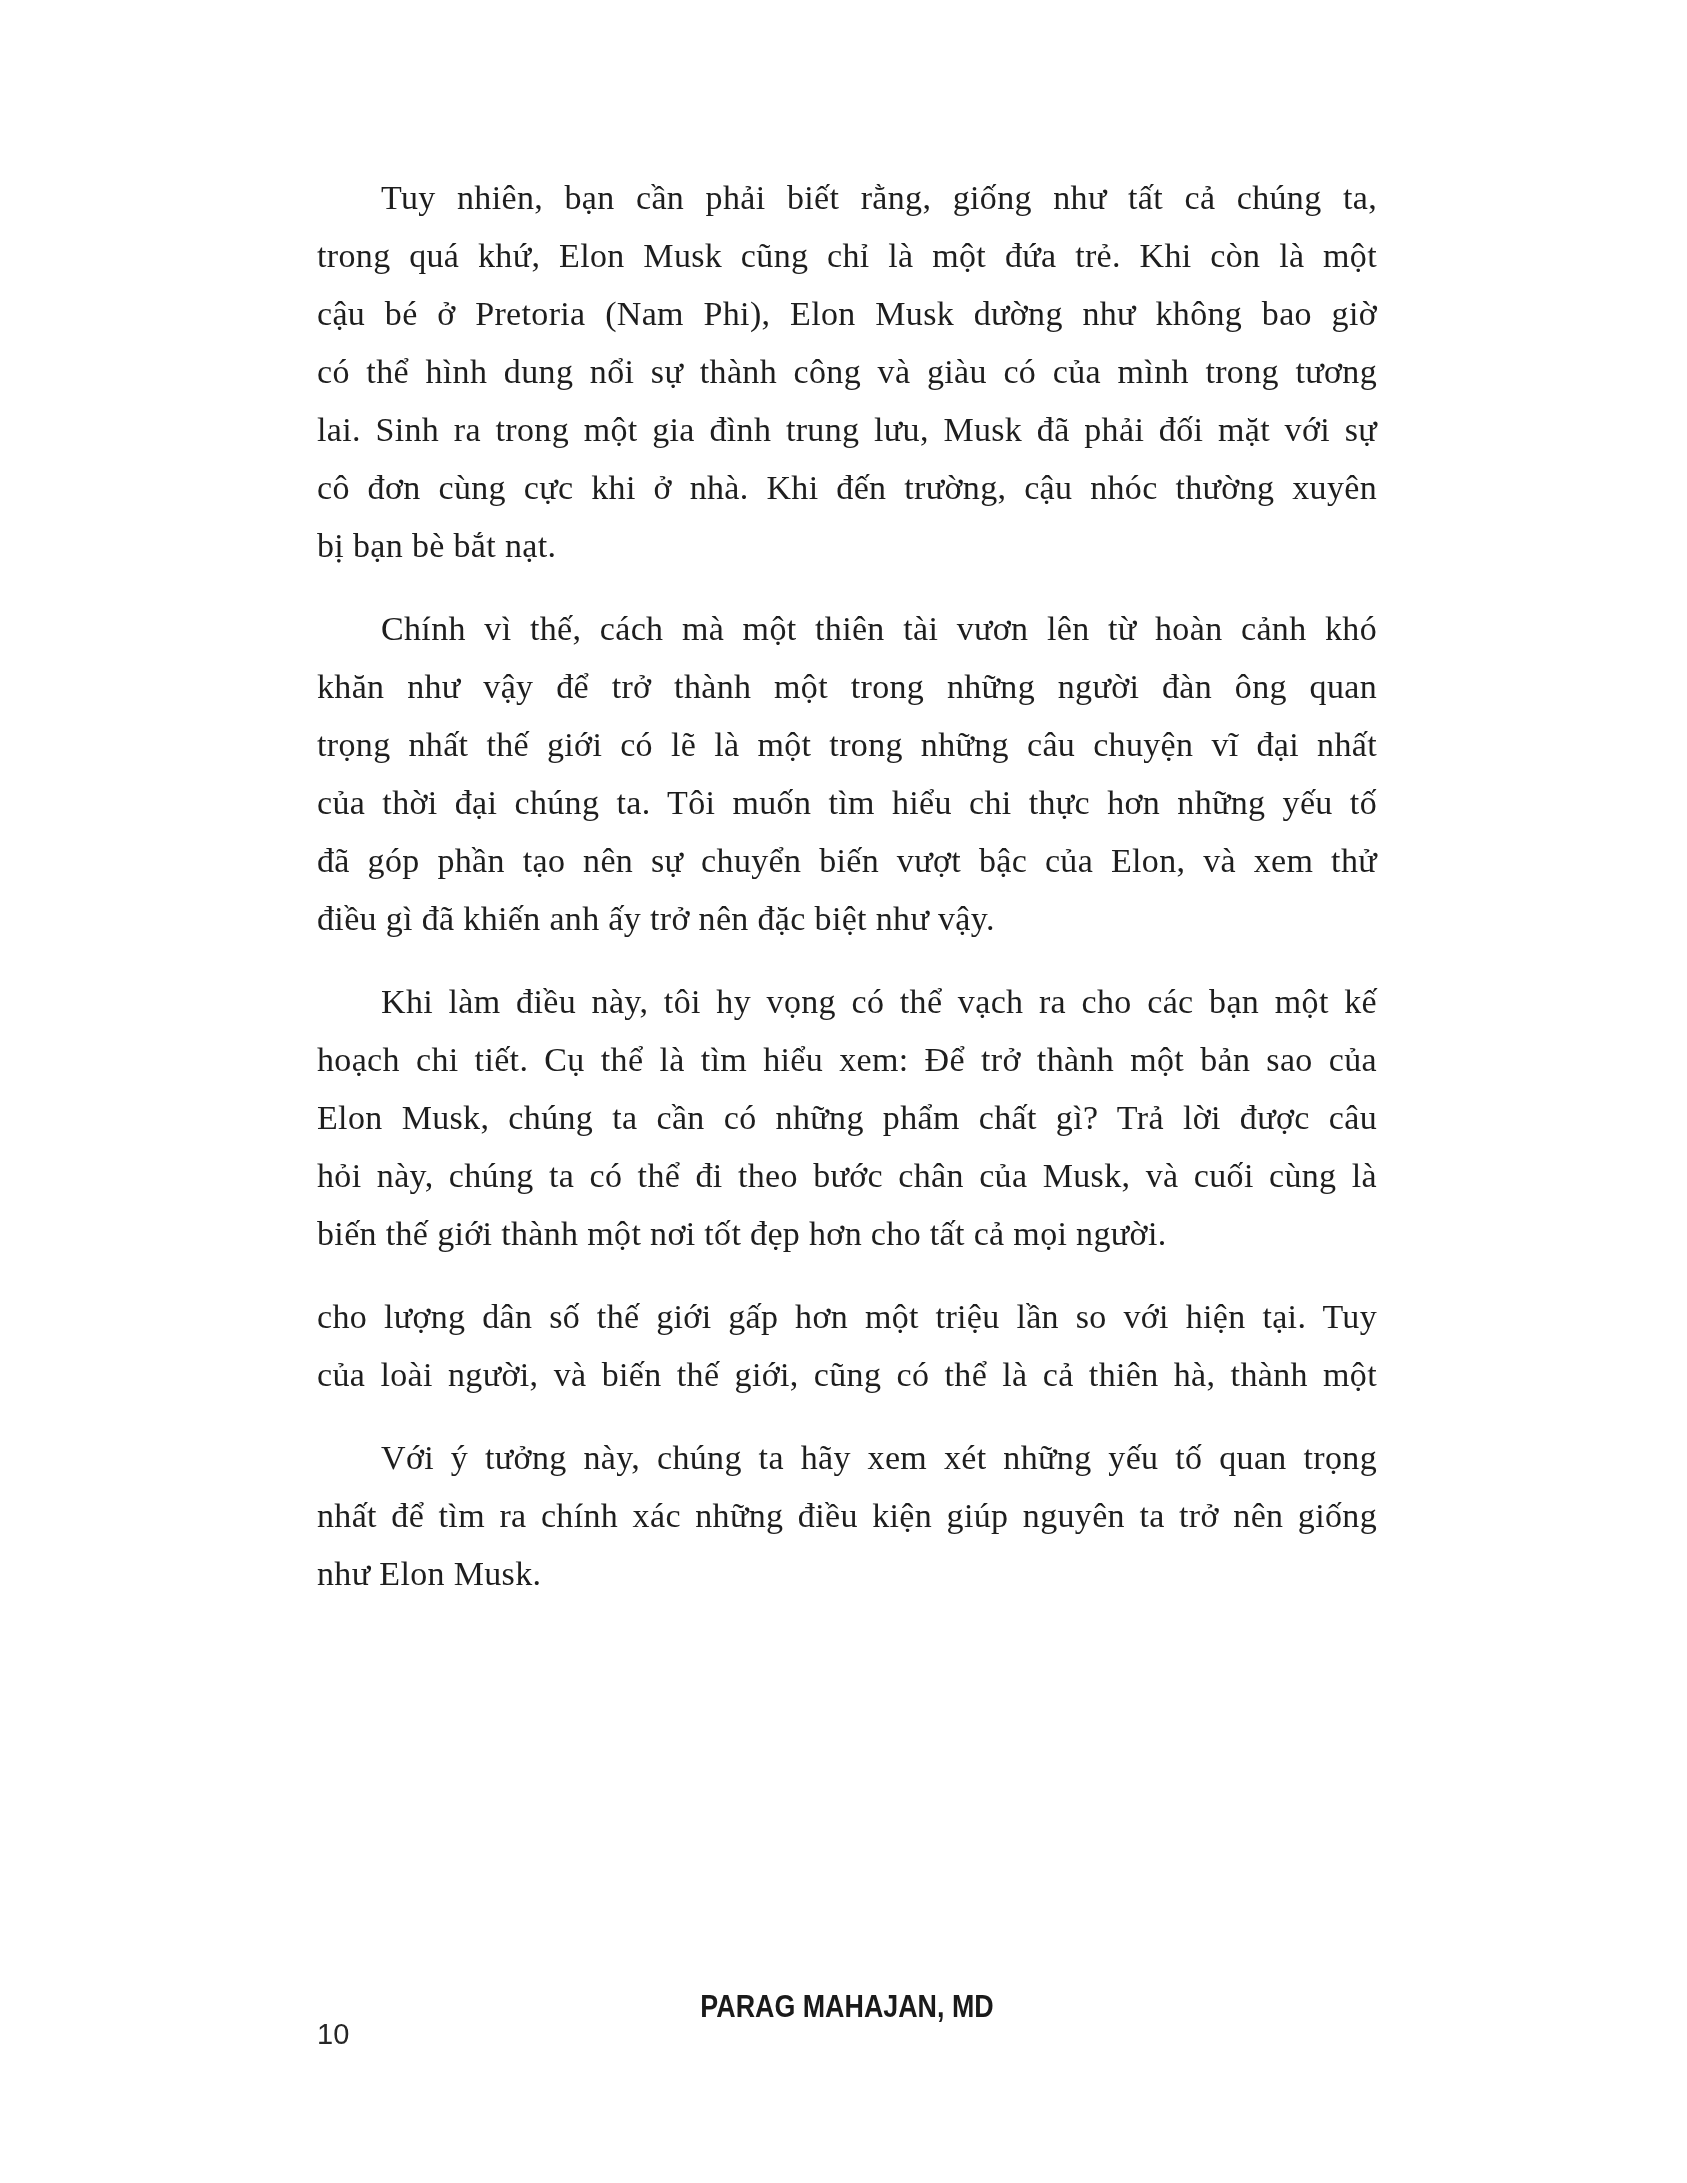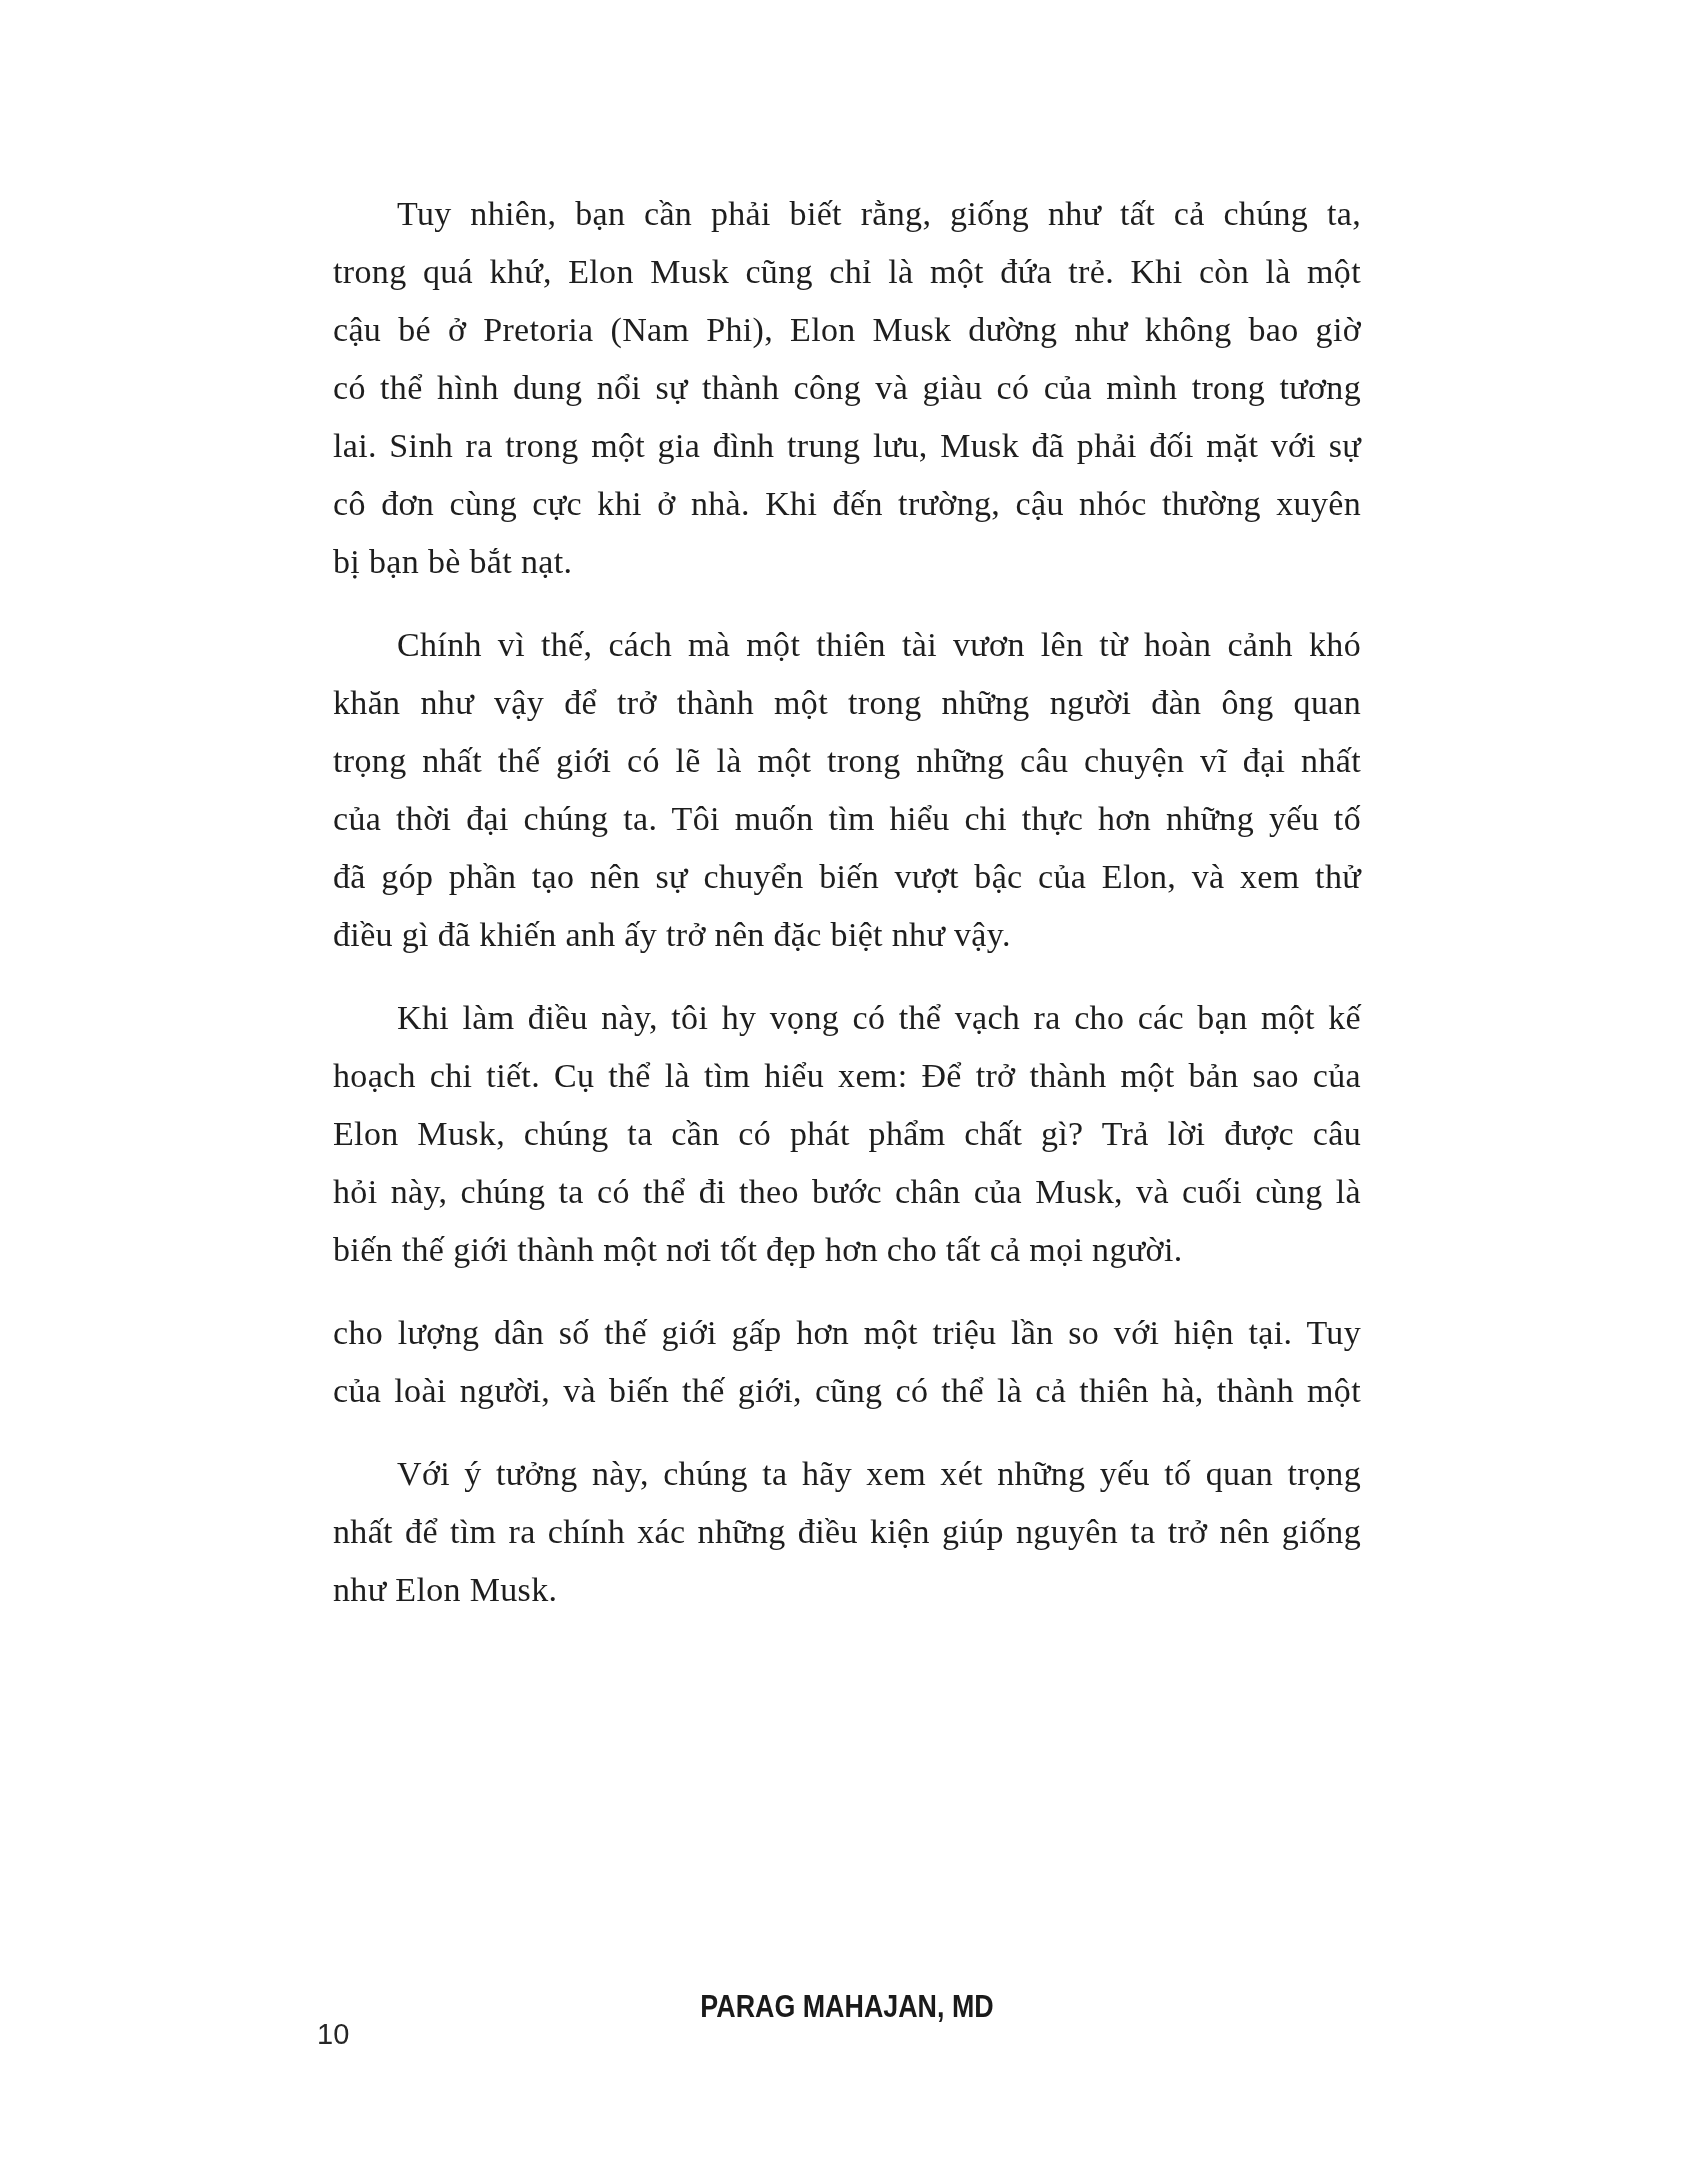--- a/index.html
+++ b/index.html
@@ -15,21 +15,21 @@
     color: #1e1e1e;
     overflow: hidden;
   }
   .text-block {
     position: absolute;
     left: 317px;
     top: 169px;
     width: 1060px;
   }
   .para {
-    margin: 16px;
+    margin: 0;
     padding: 0;
   }
   .para + .para {
     margin-top: 25px;
   }
   .line {
     font-size: 34px;
     line-height: 58px;
     text-align: justify;
     text-align-last: justify;
@@ -91,21 +91,21 @@
     <div class="line">khăn như vậy để trở thành một trong những người đàn ông quan</div>
     <div class="line">trọng nhất thế giới có lẽ là một trong những câu chuyện vĩ đại nhất</div>
     <div class="line">của thời đại chúng ta. Tôi muốn tìm hiểu chi thực hơn những yếu tố</div>
     <div class="line">đã góp phần tạo nên sự chuyển biến vượt bậc của Elon, và xem thử</div>
     <div class="line last">điều gì đã khiến anh ấy trở nên đặc biệt như vậy.</div>
   </div>
 
   <div class="para">
     <div class="line first">Khi làm điều này, tôi hy vọng có thể vạch ra cho các bạn một kế</div>
     <div class="line">hoạch chi tiết. Cụ thể là tìm hiểu xem: Để trở thành một bản sao của</div>
-    <div class="line">Elon Musk, chúng ta cần có phát phẩm chất gì? Trả lời được câu</div>
+    <div class="line">Elon Musk, chúng ta cần có những phẩm chất gì? Trả lời được câu</div>
     <div class="line">hỏi này, chúng ta có thể đi theo bước chân của Musk, và cuối cùng là</div>
     <div class="line last">biến thế giới thành một nơi tốt đẹp hơn cho tất cả mọi người.</div>
   </div>
 
   <div class="para">
     <div class="line">cho lượng dân số thế giới gấp hơn một triệu lần so với hiện tại. Tuy</div>
     <div class="line">của loài người, và biến thế giới, cũng có thể là cả thiên hà, thành một</div>
   </div>
 
   <div class="para">

